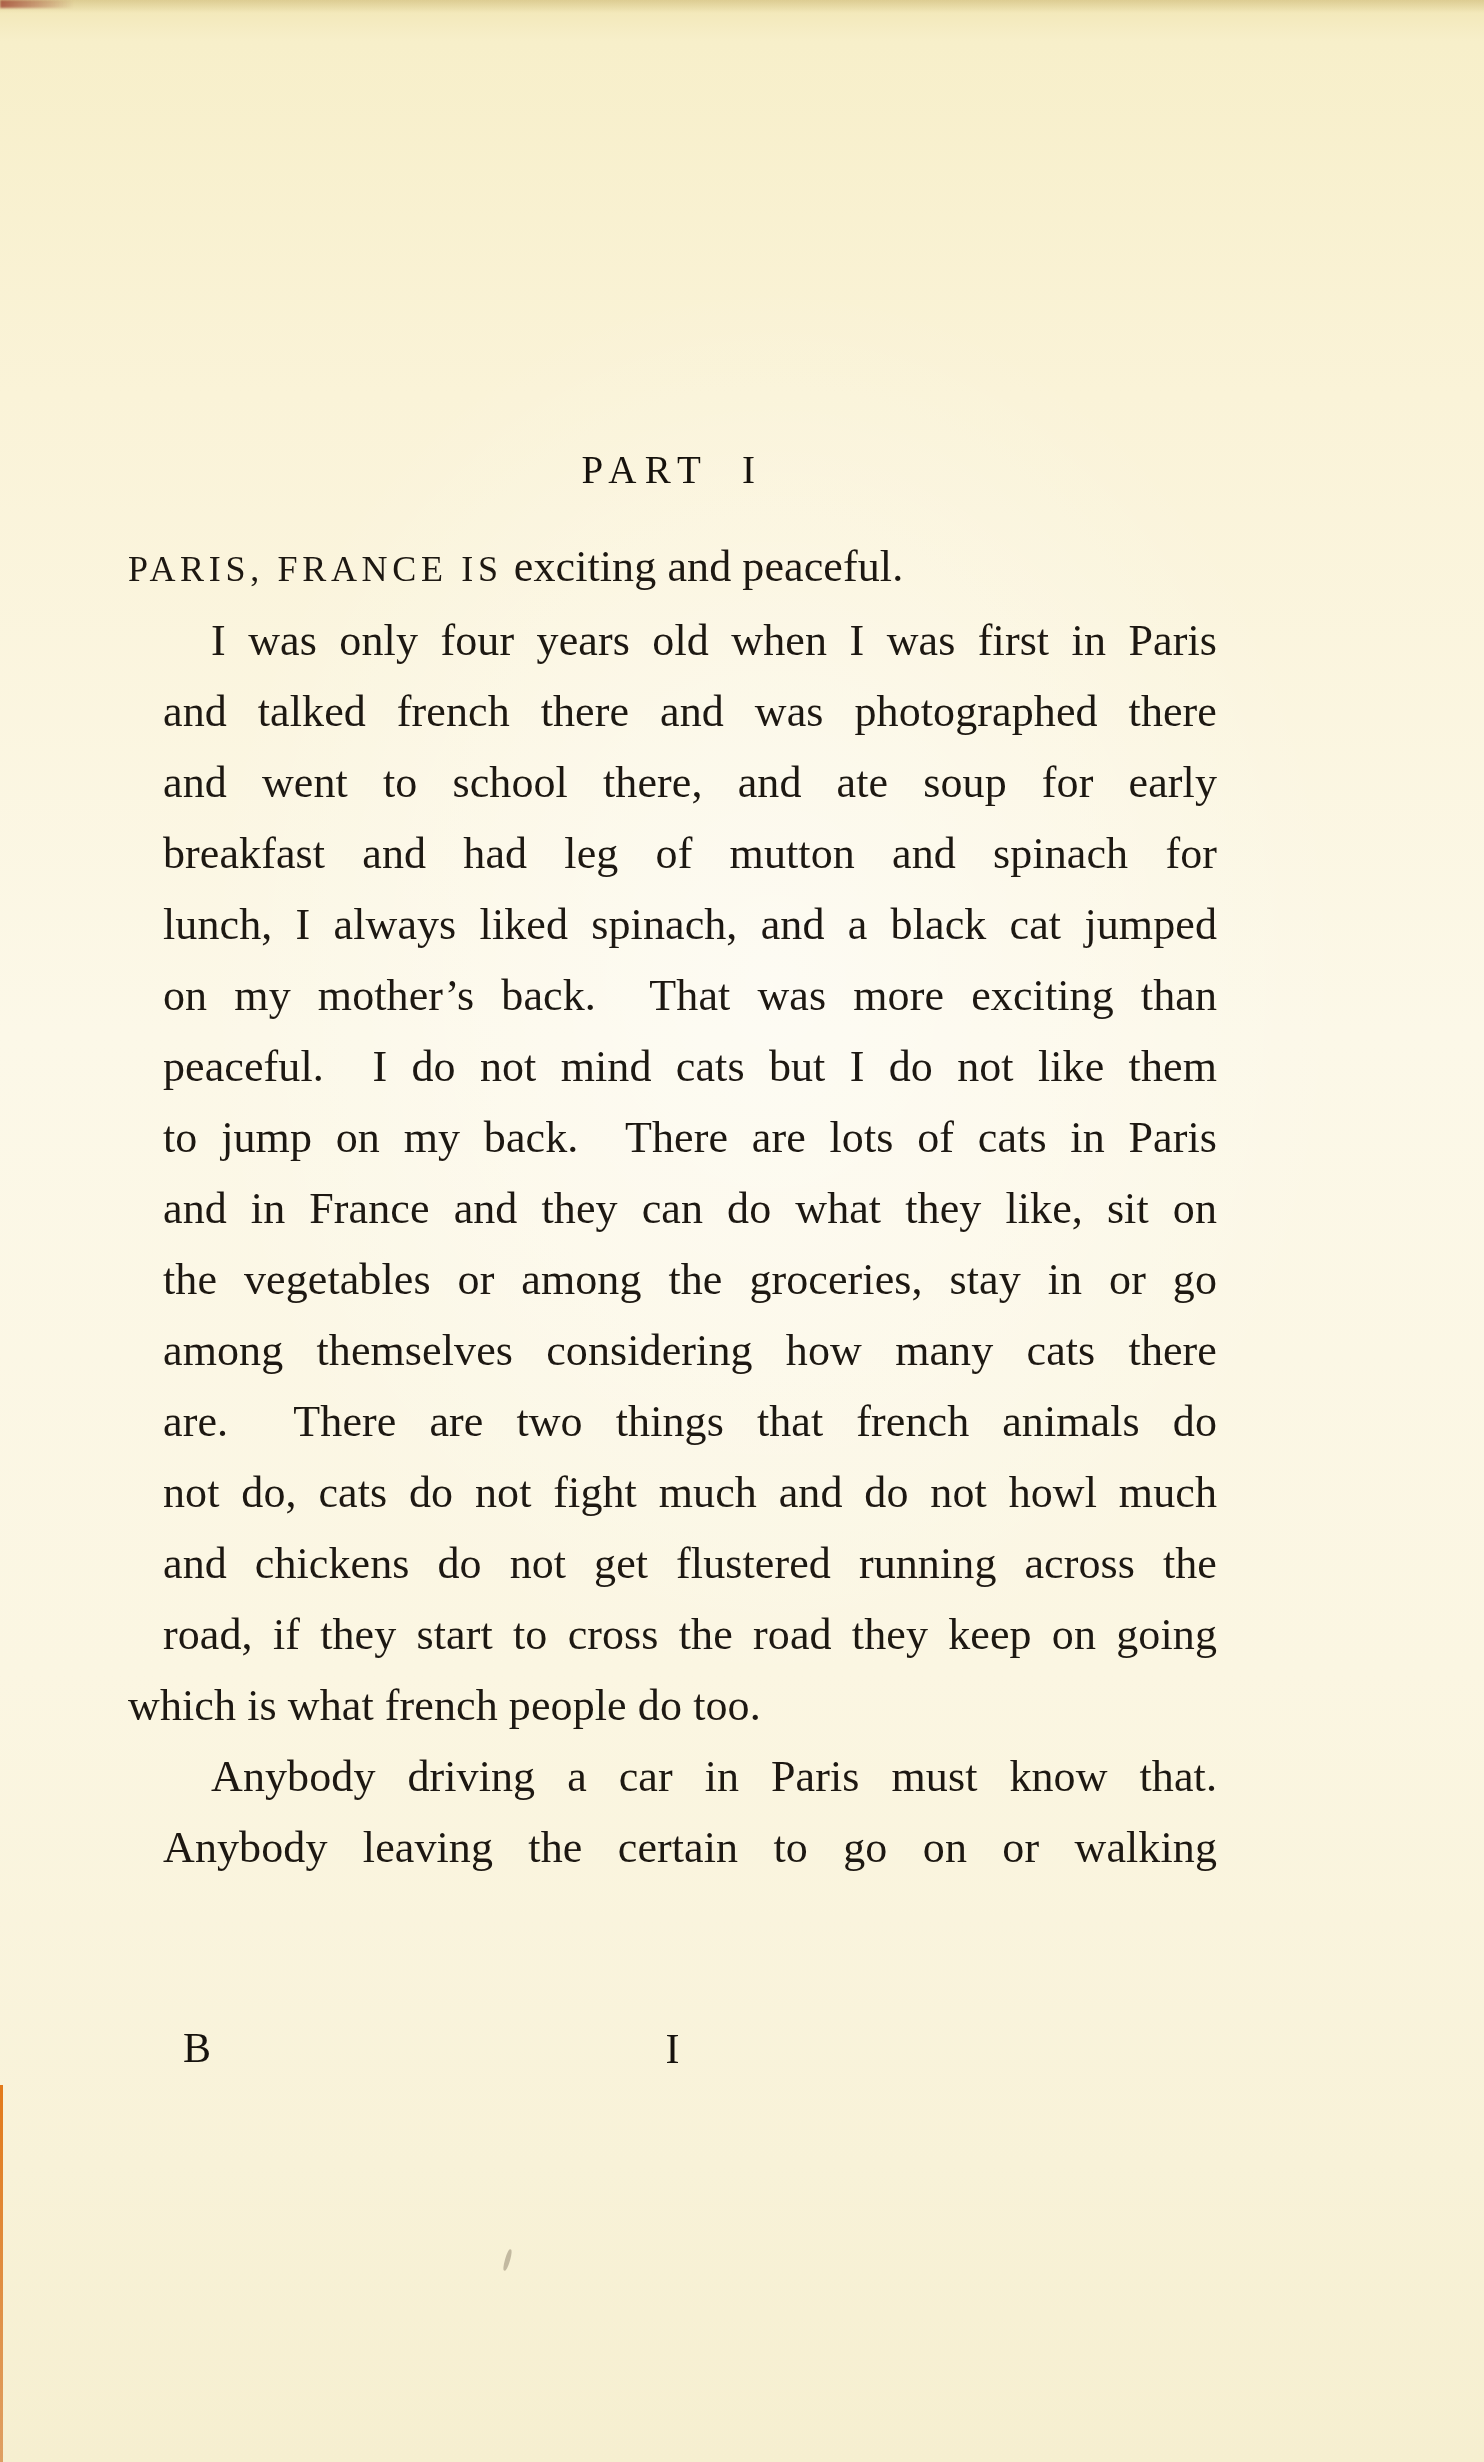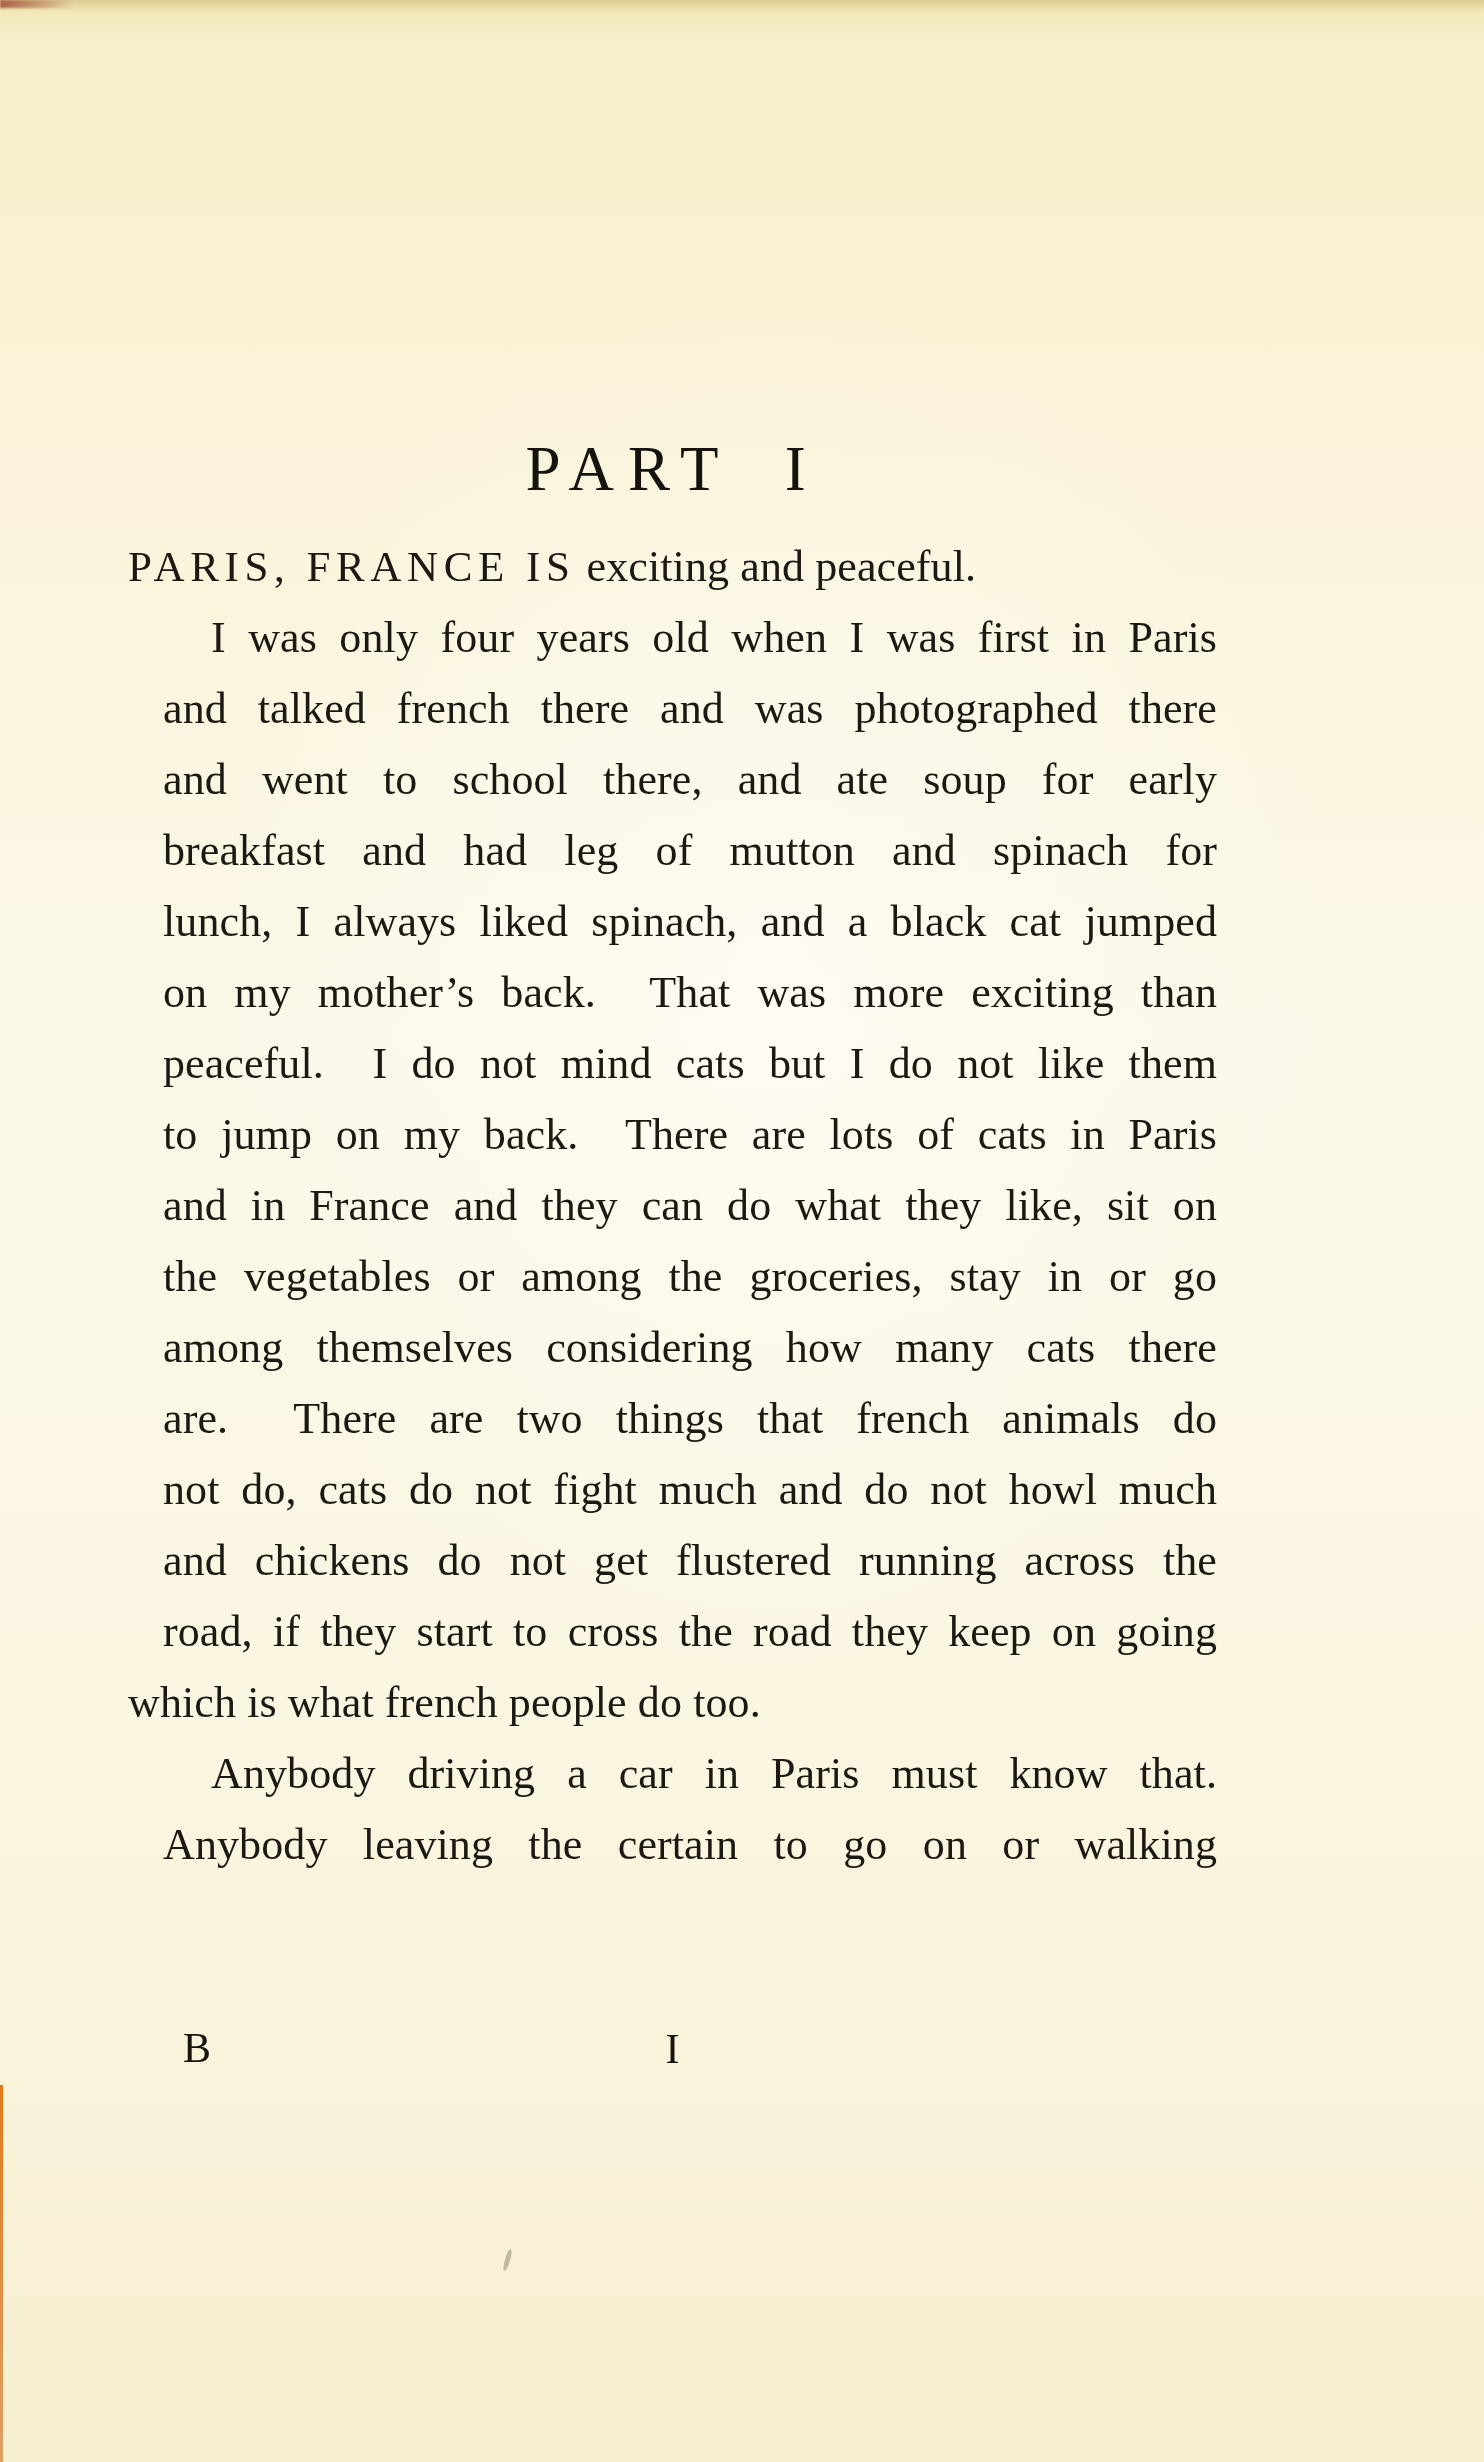--- a/index.html
+++ b/index.html
@@ -36,34 +36,34 @@
   .scan-speck {
     position:absolute; left:505px; top:2249px; width:4.6px; height:22px;
     background:rgba(108,94,74,0.38);
     border-radius:45%;
     transform:rotate(16deg);
   }
   
   .chapter-heading {
     position:absolute; top:441px; left:128px; width:1089px;
     text-align:center;
-    font-size:63px; line-height:57px;
+    font-size:39px; line-height:57px;
     letter-spacing:0.22em; word-spacing:0.38em;
     color:#16120d;
   }
   .body-text {
     position:absolute; top:531px; left:128px; width:1089px;
     font-size:44px; line-height:71px;
     letter-spacing:0.1px;
   }
   .line { white-space:pre-wrap; }
   .line.justify { text-align:justify; text-align-last:justify;margin-left:35px; }
   .line.indent { text-indent:48px; }
   .lead-caps {
-    font-size:43px;
+    font-size:36px;
     letter-spacing:0.13em;
   }
   .footer-signature {
     position:absolute; left:183px; top:2027px;
     font-size:42px; line-height:42px;
     color:#17130e;
   }
   .footer-page-number {
     position:absolute; left:128px; top:2028px; width:1089px;
     text-align:center;

